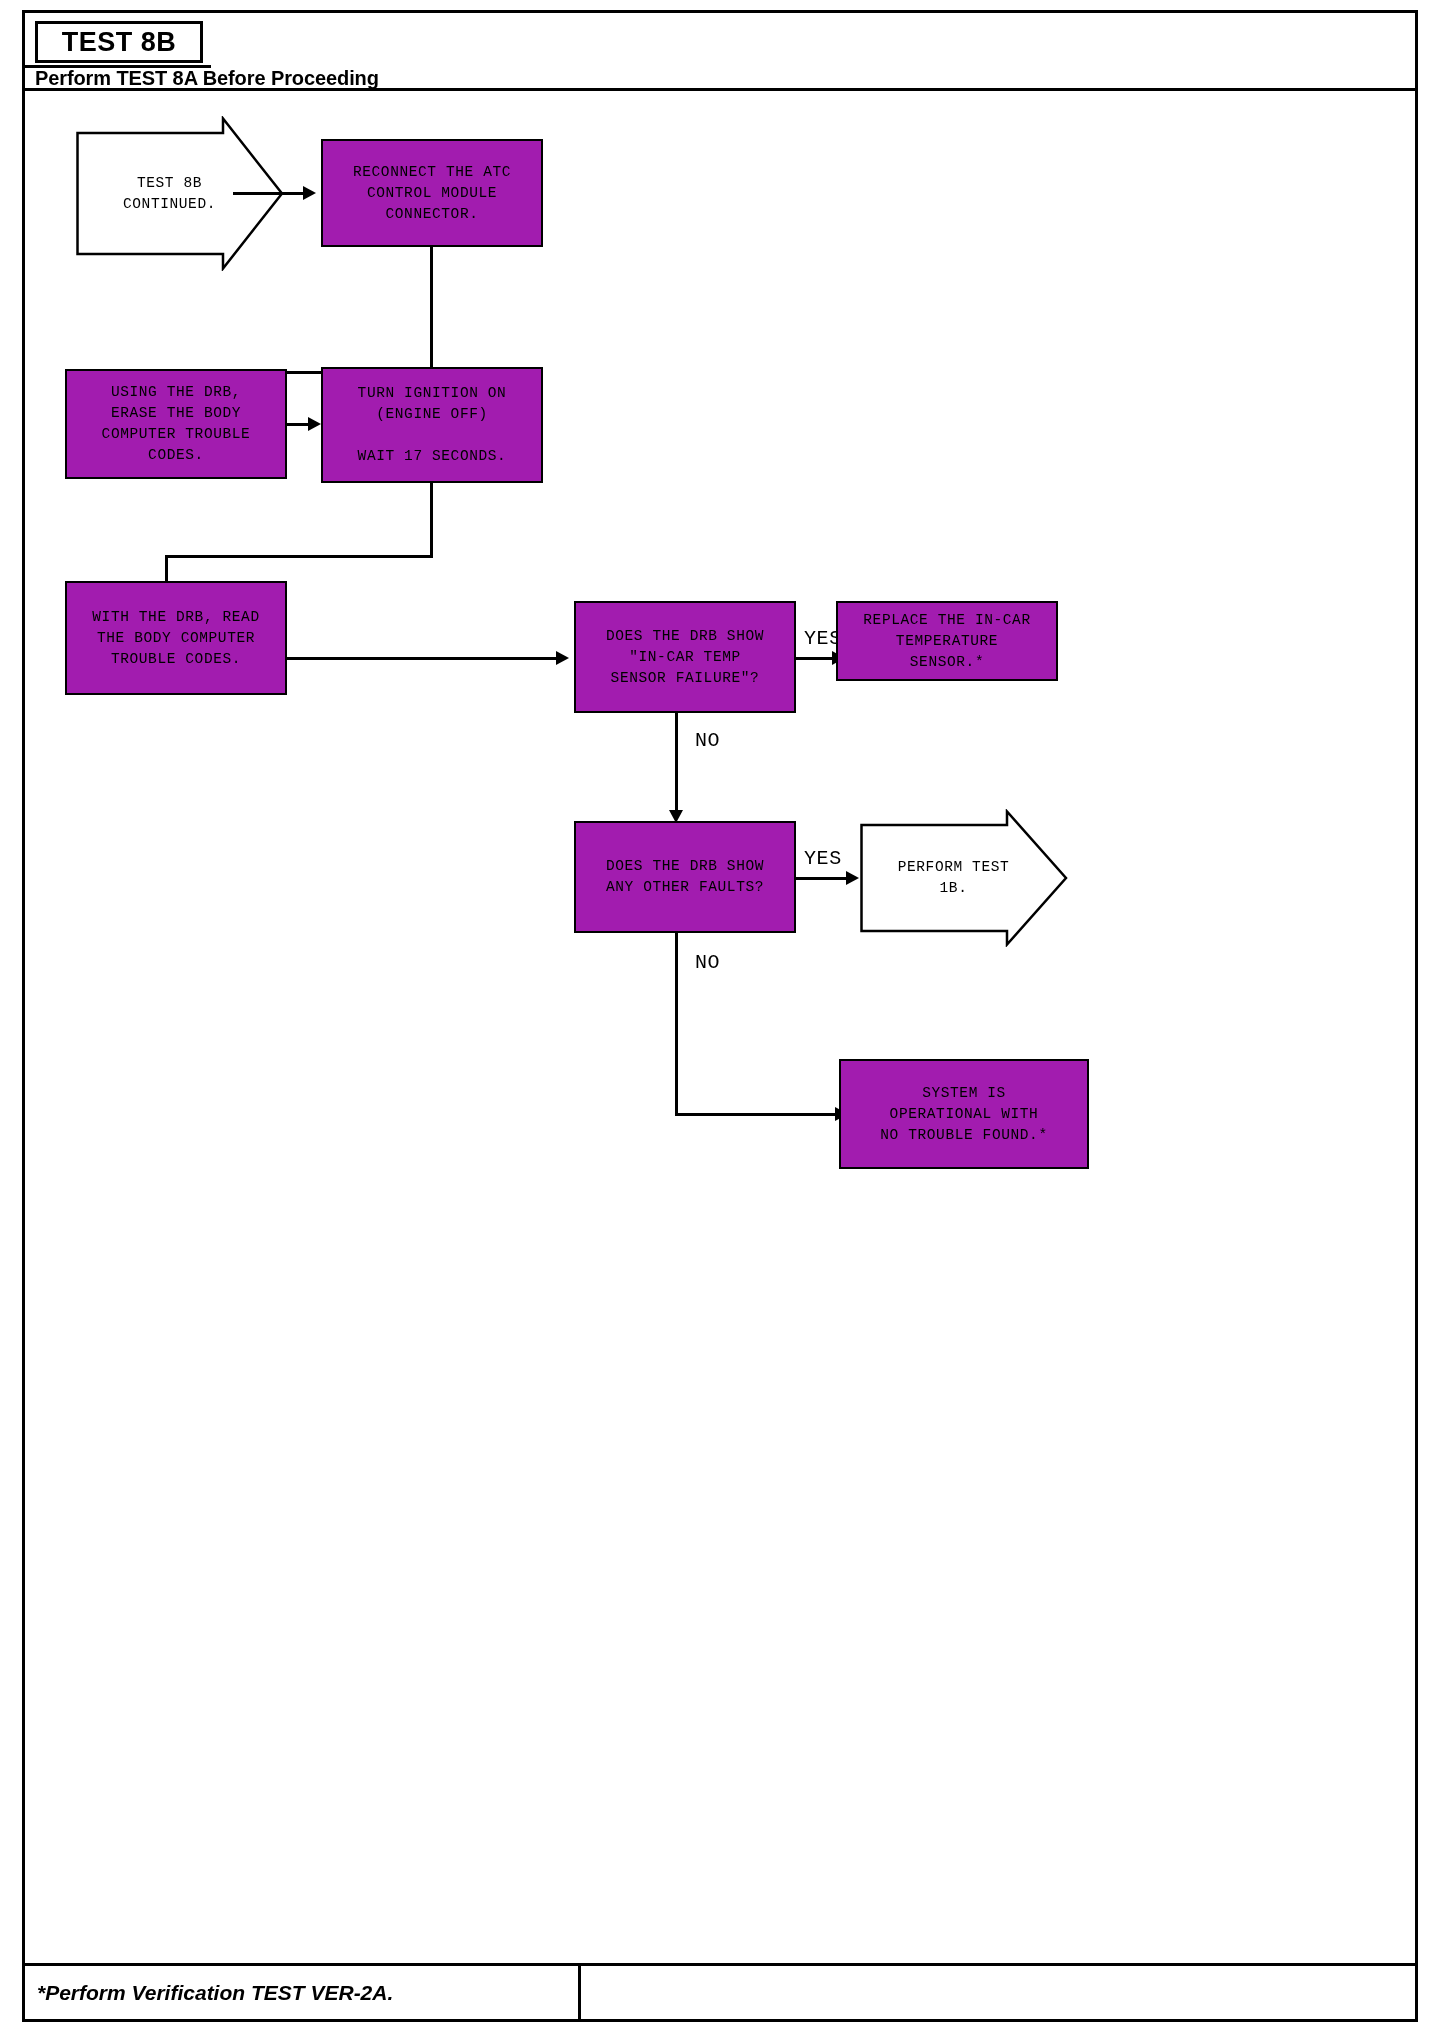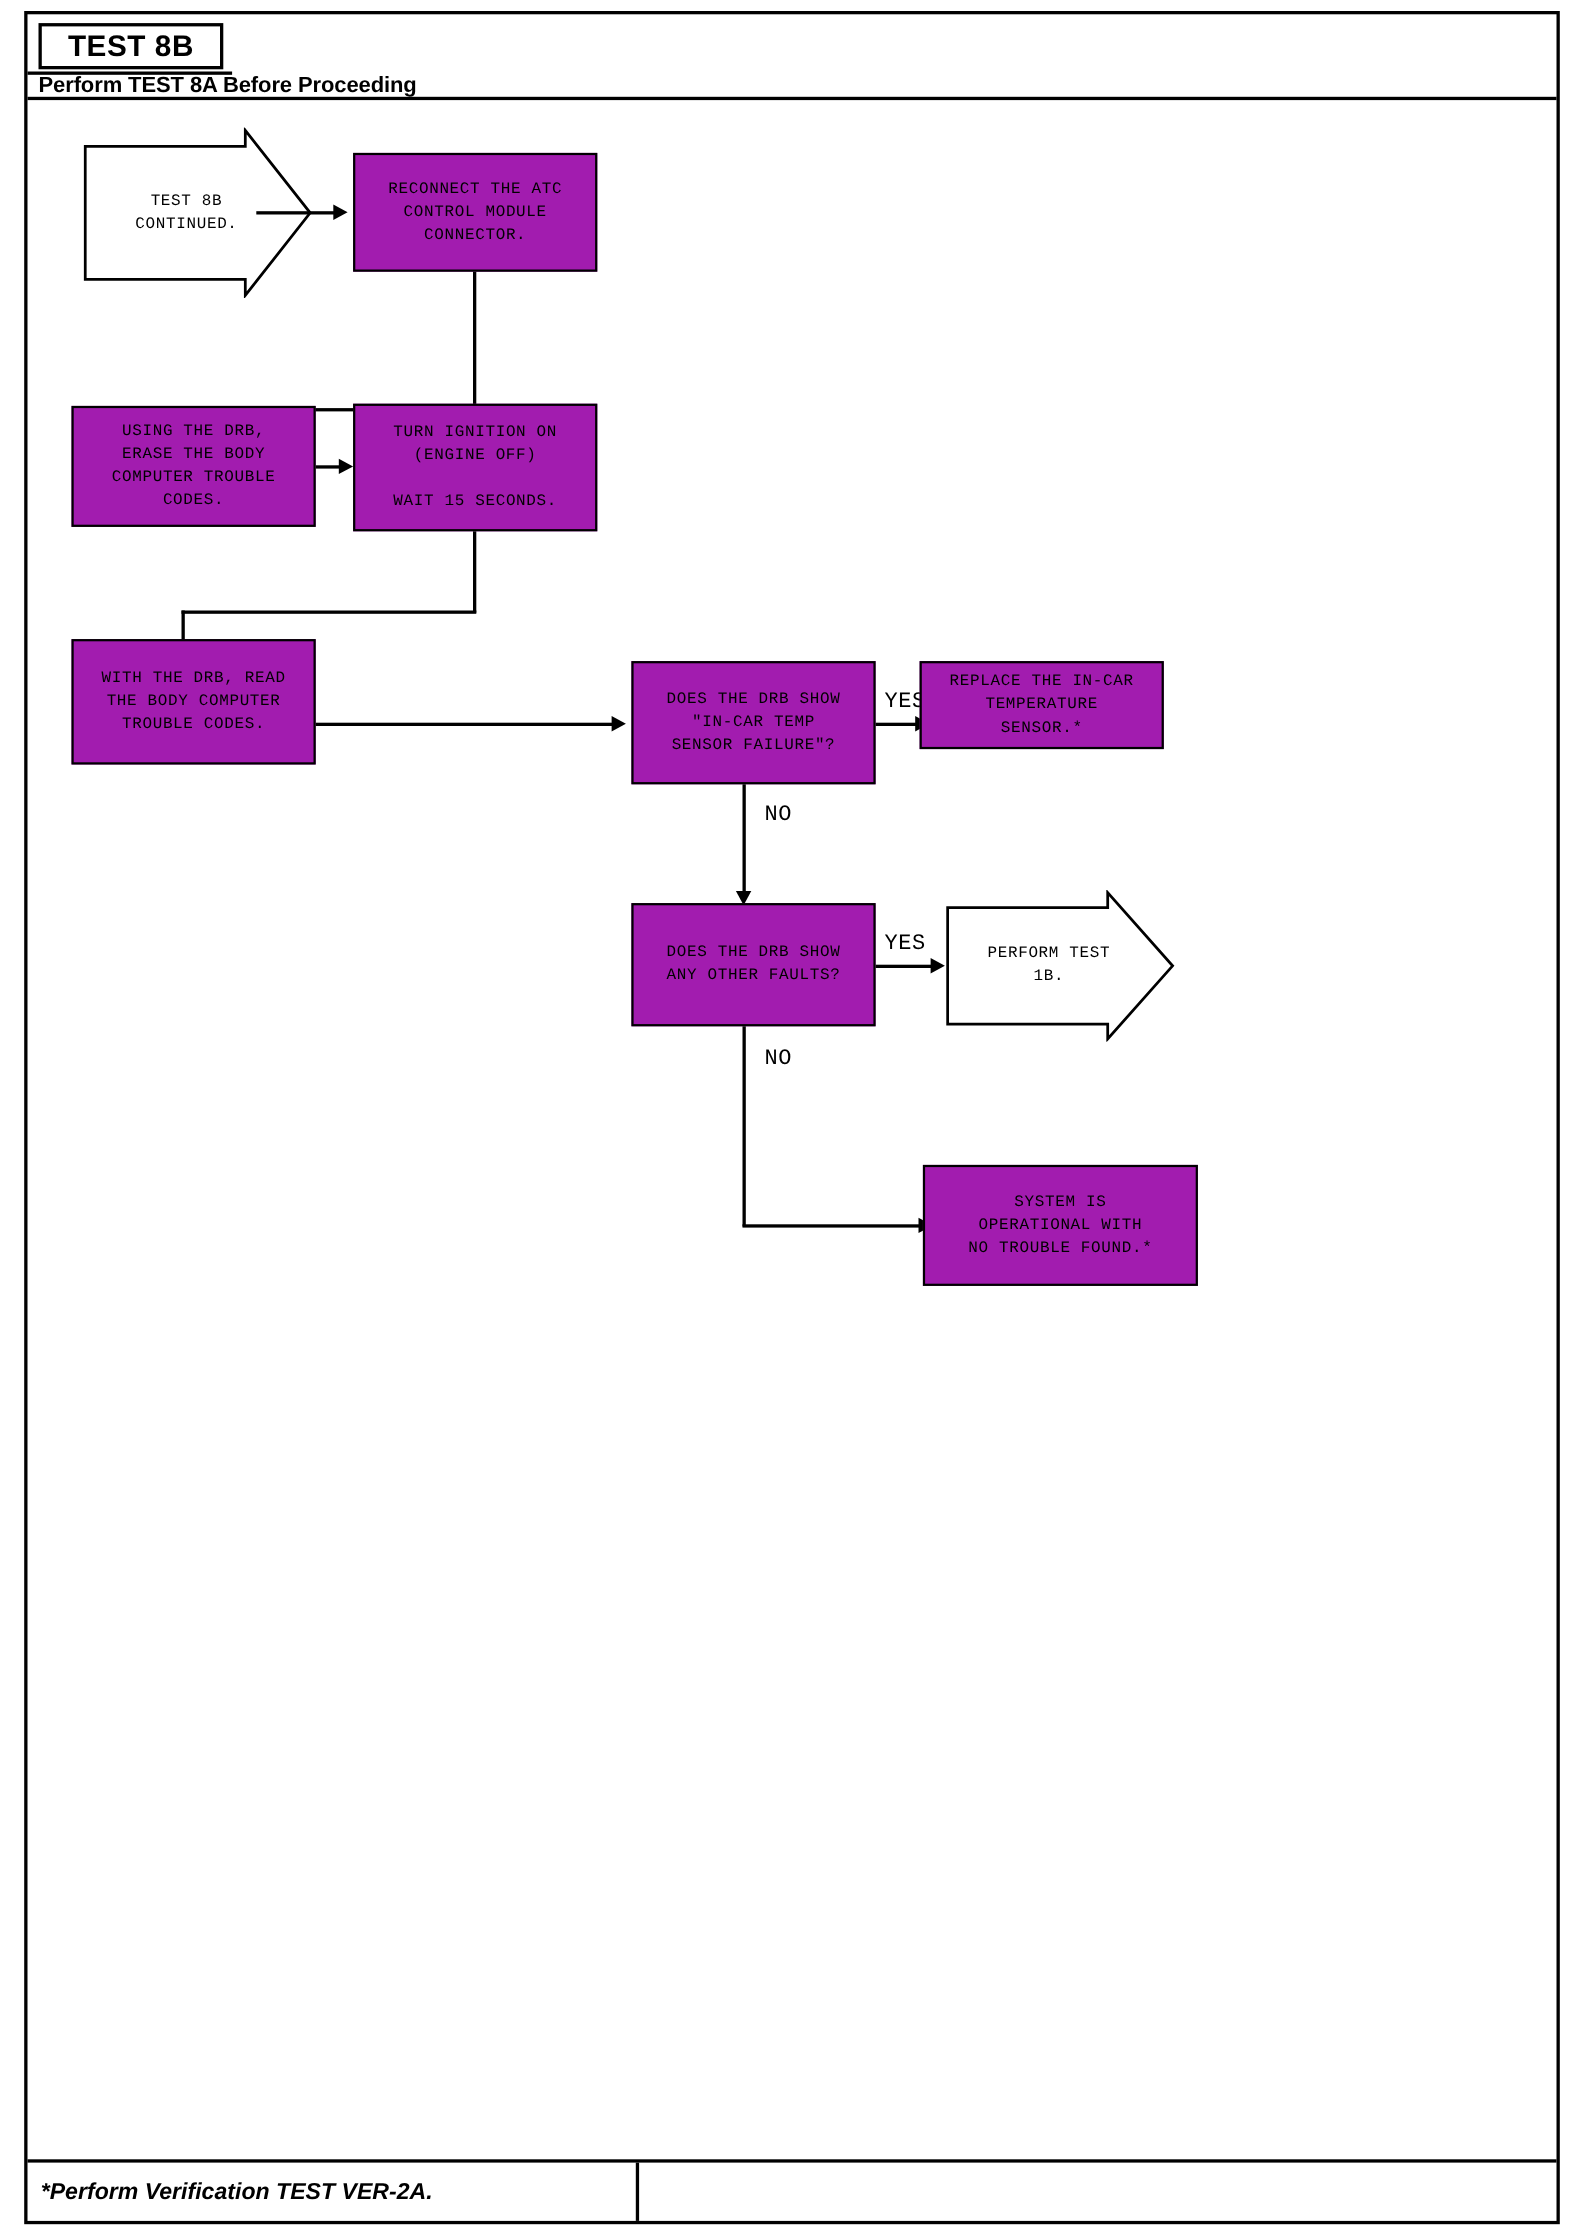--- a/index.html
+++ b/index.html
@@ -105,21 +105,21 @@
 ERASE THE BODY
 COMPUTER TROUBLE
 CODES.</div>
 
     <div class="line h" style="left:262px;top:332px;width:24px;"></div>
     <div class="ahead ahead-r" style="left:283px;top:326px;"></div>
 
     <div class="node box" style="left:296px;top:276px;width:222px;height:116px;">TURN IGNITION ON
 (ENGINE OFF)
 
-WAIT 15 SECONDS.</div>
+WAIT 17 SECONDS.</div>
 
     <div class="line v" style="left:405px;top:392px;height:74px;"></div>
     <div class="line h" style="left:140px;top:464px;width:268px;"></div>
     <div class="line v" style="left:140px;top:464px;height:44px;"></div>
     <div class="ahead ahead-d" style="left:134px;top:500px;"></div>
 
     <div class="node box" style="left:40px;top:490px;width:222px;height:114px;">WITH THE DRB, READ
 THE BODY COMPUTER
 TROUBLE CODES.</div>
 

